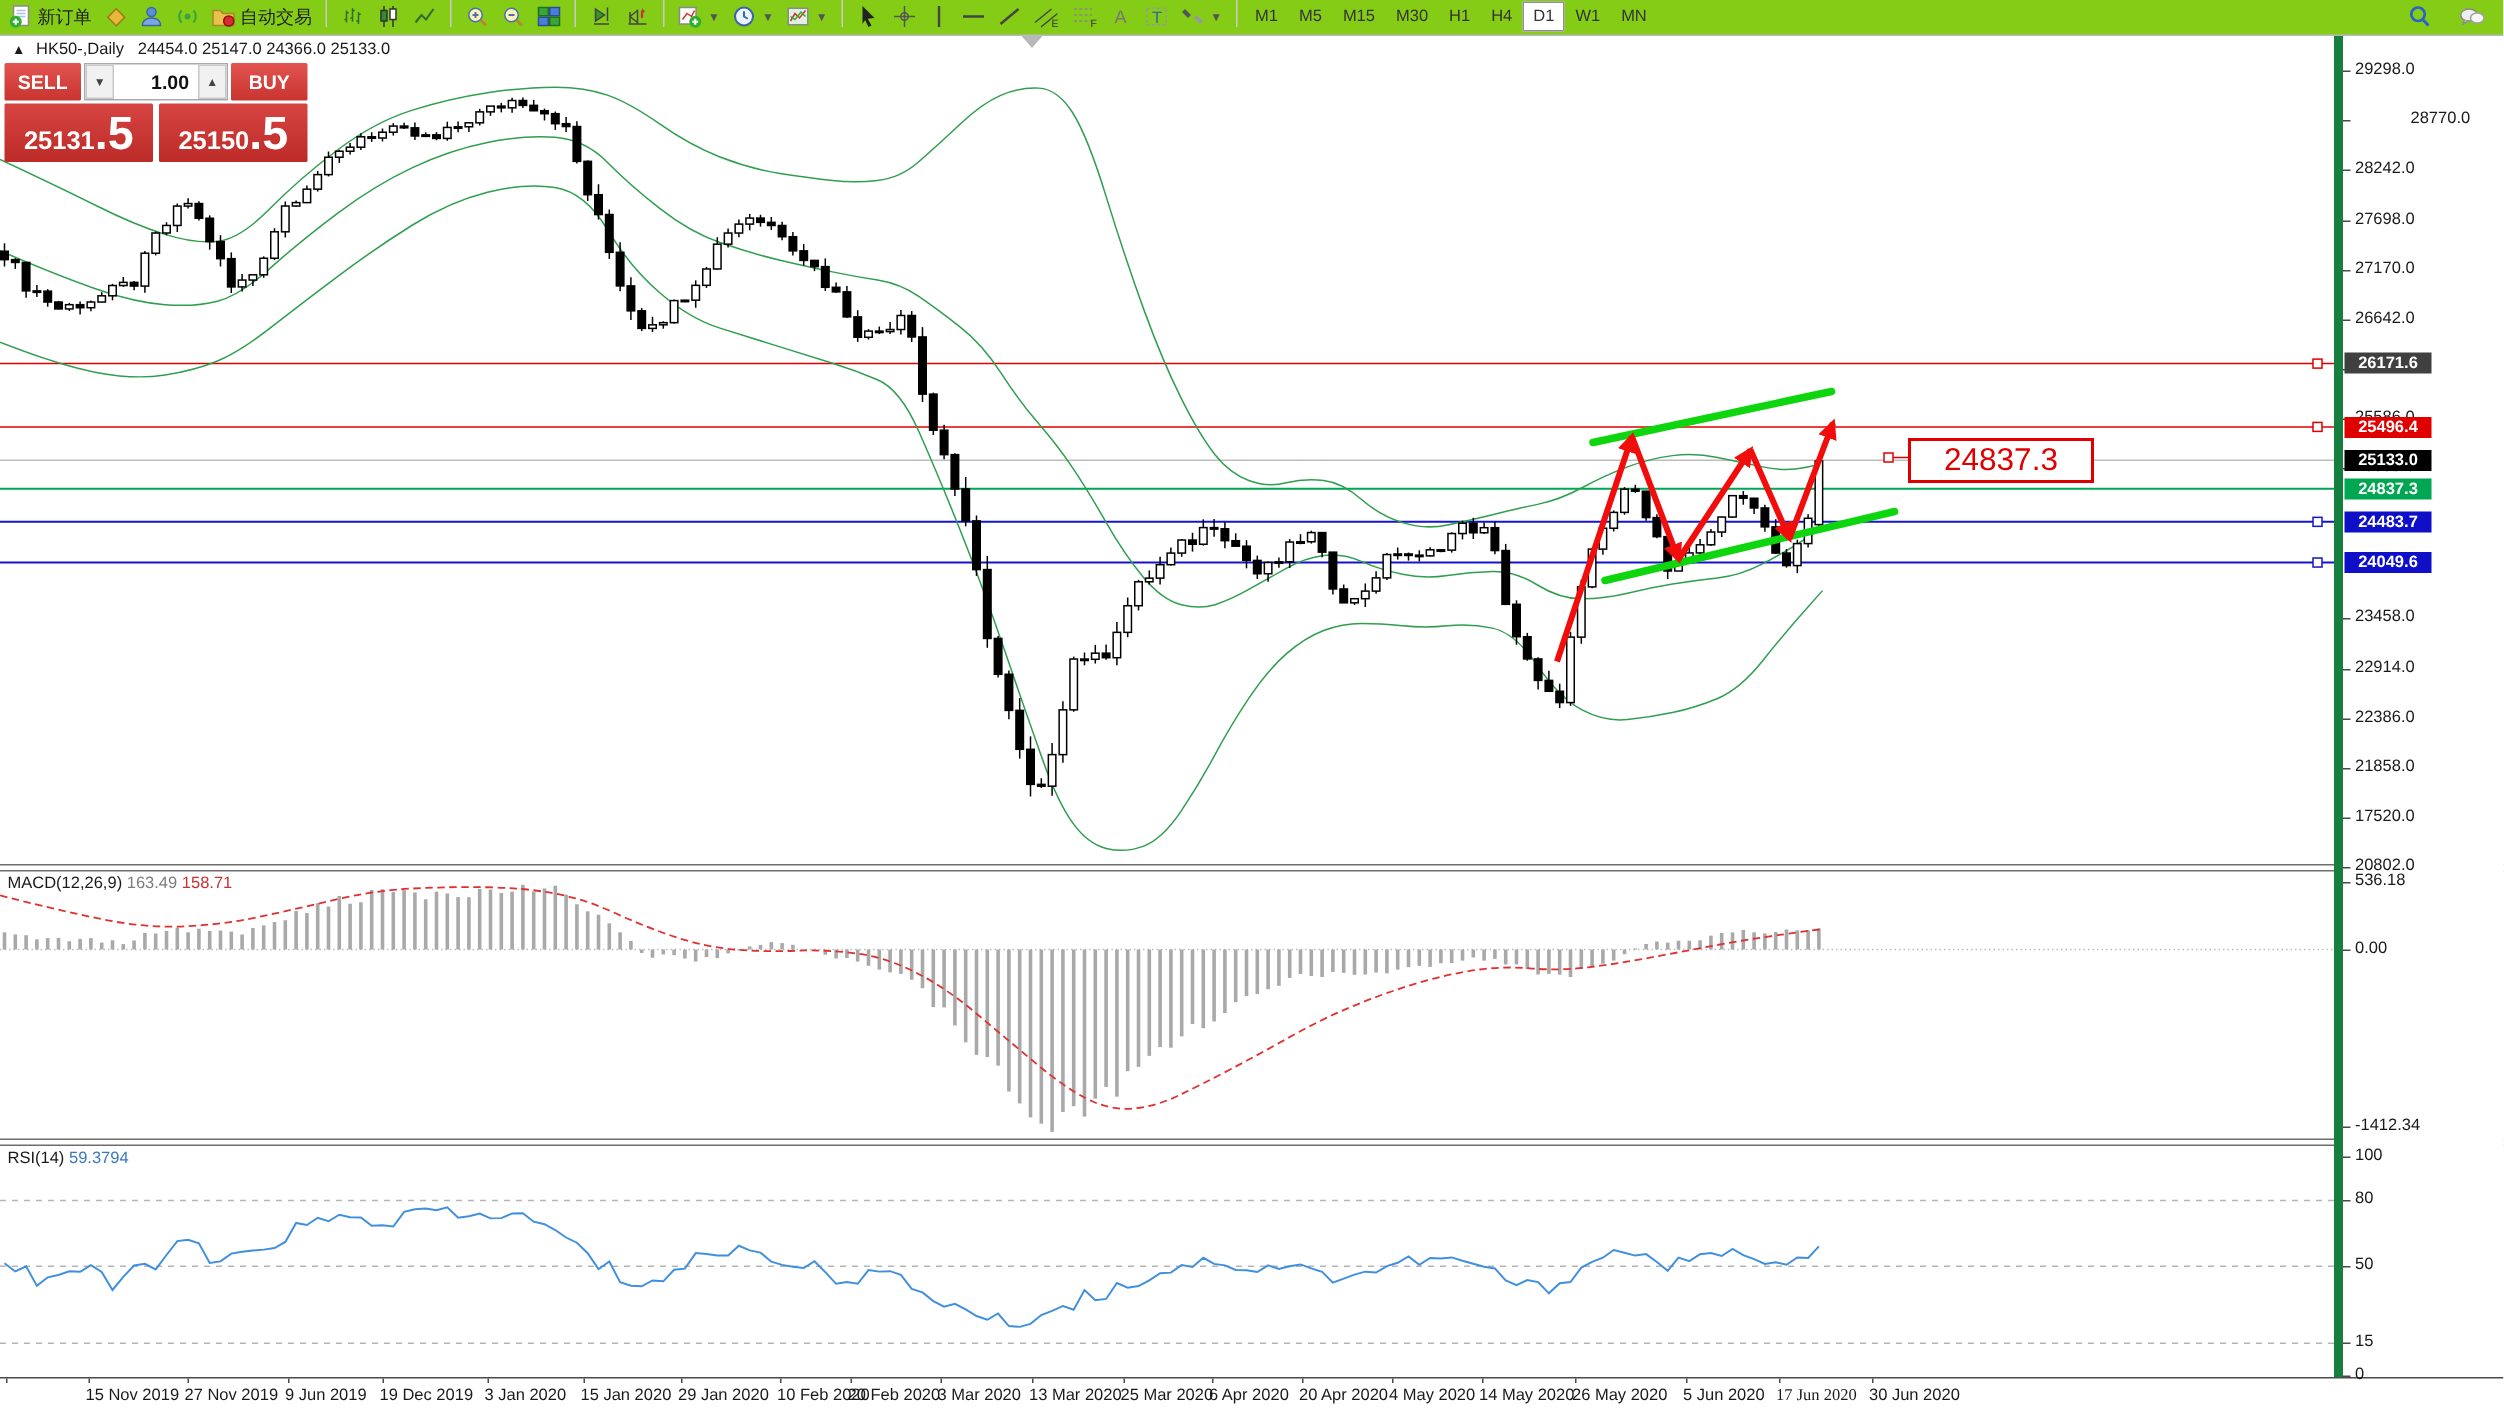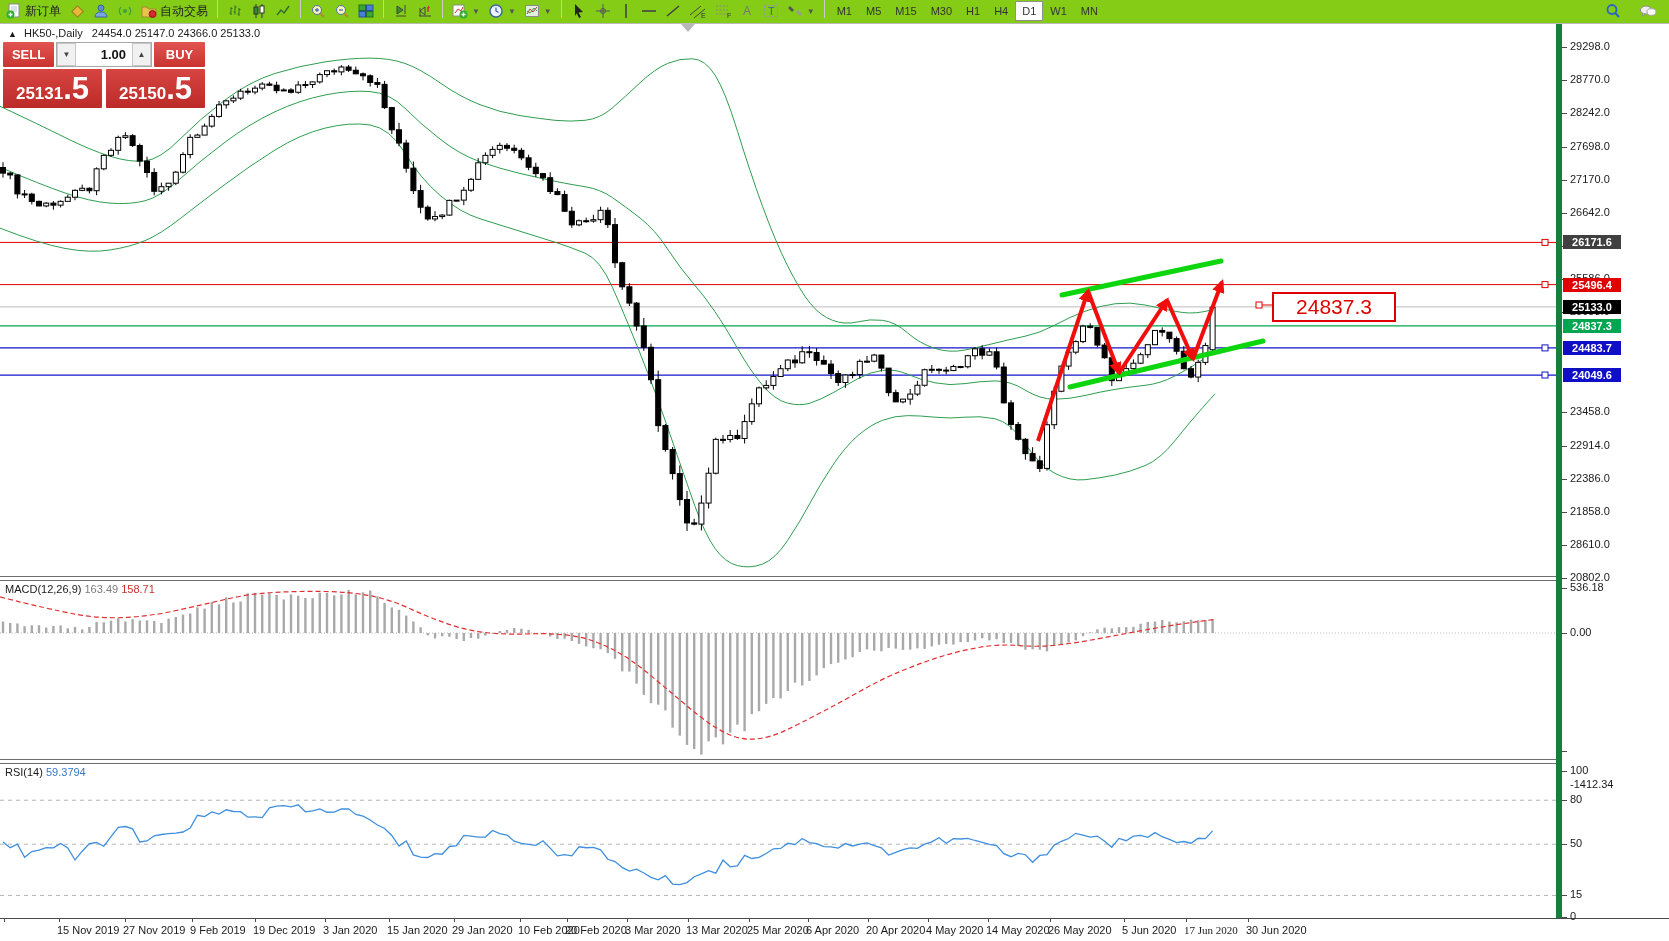--- a/index.html
+++ b/index.html
@@ -870,21 +870,21 @@
     </div>
     <div class="ind-label" style="top:742px;">
       <span>RSI(14)</span>
       <span class="vb">59.3794</span>
     </div>
 
     <div class="right-axis" id="right-axis">
         <div class="ptick" style="top: 23px;"></div>
         <div class="ptick-label" style="top: 16px;">29298.0</div>
         <div class="ptick" style="top: 56px;"></div>
-        <div class="ptick-label" style="top: 49px;">28770.0</div>
+        <div class="ptick-label" style="top: 49px; margin-left: 37px;">28770.0</div>
         <div class="ptick" style="top: 89px;"></div>
         <div class="ptick-label" style="top: 82px;">28242.0</div>
         <div class="ptick" style="top: 123px;"></div>
         <div class="ptick-label" style="top: 116px;">27698.0</div>
         <div class="ptick" style="top: 156px;"></div>
         <div class="ptick-label" style="top: 149px;">27170.0</div>
         <div class="ptick" style="top: 189px;"></div>
         <div class="ptick-label" style="top: 182px;">26642.0</div>
         <div class="ptick" style="top: 222px;"></div>
         <div class="ptick-label" style="top: 215px;">26114.0</div>
@@ -894,29 +894,29 @@
         <div class="ptick-label" style="top: 281px;">25058.0</div>
         <div class="ptick" style="top: 388px;"></div>
         <div class="ptick-label" style="top: 381px;">23458.0</div>
         <div class="ptick" style="top: 422px;"></div>
         <div class="ptick-label" style="top: 415px; text-align: right;">22914.0</div>
         <div class="ptick" style="top: 455px;"></div>
         <div class="ptick-label" style="top: 448px;">22386.0</div>
         <div class="ptick" style="top: 488px;"></div>
         <div class="ptick-label" style="top: 481px;">21858.0</div>
         <div class="ptick" style="top: 521px;"></div>
-        <div class="ptick-label" style="top: 514px;">28610.0</div>
+        <div class="ptick-label" style="top: 514px;">17520.0</div>
         <div class="ptick" style="top: 554px;"></div>
         <div class="ptick-label" style="top: 547px;">20802.0</div>
         <div class="ptick" style="top: 564.056px;"></div>
         <div class="ptick-label" style="top: 557.056px;">536.18</div>
         <div class="ptick" style="top: 609px;"></div>
         <div class="ptick-label" style="top: 602px;">0.00</div>
         <div class="ptick" style="top: 727.386px;"></div>
-        <div class="ptick-label" style="top: 720.386px; margin-top: 34px;">-1412.34</div>
+        <div class="ptick-label" style="top: 720.386px;">-1412.34</div>
         <div class="ptick" style="top: 747px;"></div>
         <div class="ptick-label" style="top: 740px;">100</div>
         <div class="ptick" style="top: 776.28px;"></div>
         <div class="ptick-label" style="top: 769.28px;">80</div>
         <div class="ptick" style="top: 820.2px;"></div>
         <div class="ptick-label" style="top: 813.2px;">50</div>
         <div class="ptick" style="top: 871.44px;"></div>
         <div class="ptick-label" style="top: 864.44px;">15</div>
         <div class="ptick" style="top: 893.4px;"></div>
         <div class="ptick-label" style="top: 886.4px;">0</div>
@@ -928,21 +928,21 @@
         <div class="price-badge" style="top: 344.025px; background: rgb(15, 15, 200);">24049.6</div>
       </div>
     <div class="date-axis" id="date-axis">
         <div class="date-tick" style="left: 4px;"></div>
         <div class="date-label" style="left: 2px; margin-top: 18px;">Nov 2019</div>
         <div class="date-tick" style="left: 59px;"></div>
         <div class="date-label" style="left: 57px;">15 Nov 2019</div>
         <div class="date-tick" style="left: 125px;"></div>
         <div class="date-label" style="left: 123px;">27 Nov 2019</div>
         <div class="date-tick" style="left: 192px;"></div>
-        <div class="date-label" style="left: 190px;">9 Feb 2019</div>
+        <div class="date-label" style="left: 190px;">9 Jun 2019</div>
         <div class="date-tick" style="left: 255px;"></div>
         <div class="date-label" style="left: 253px;">19 Dec 2019</div>
         <div class="date-tick" style="left: 325px;"></div>
         <div class="date-label" style="left: 323px;">3 Jan 2020</div>
         <div class="date-tick" style="left: 389px;"></div>
         <div class="date-label" style="left: 387px;">15 Jan 2020</div>
         <div class="date-tick" style="left: 454px;"></div>
         <div class="date-label" style="left: 452px;">29 Jan 2020</div>
         <div class="date-tick" style="left: 520px;"></div>
         <div class="date-label" style="left: 518px;">10 Feb 2020</div>

